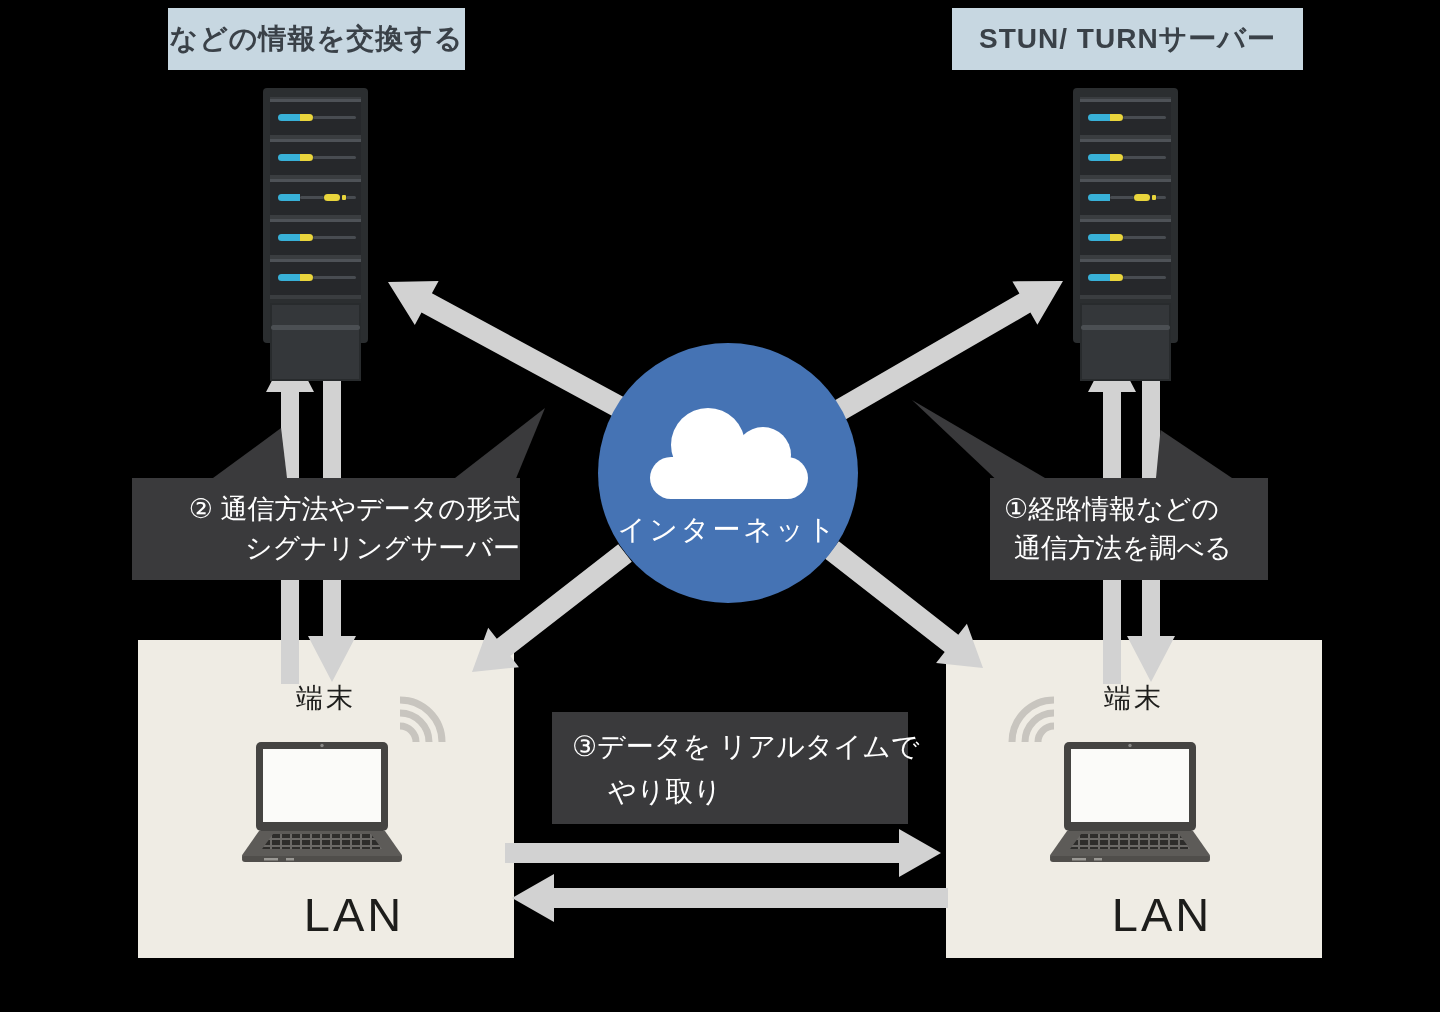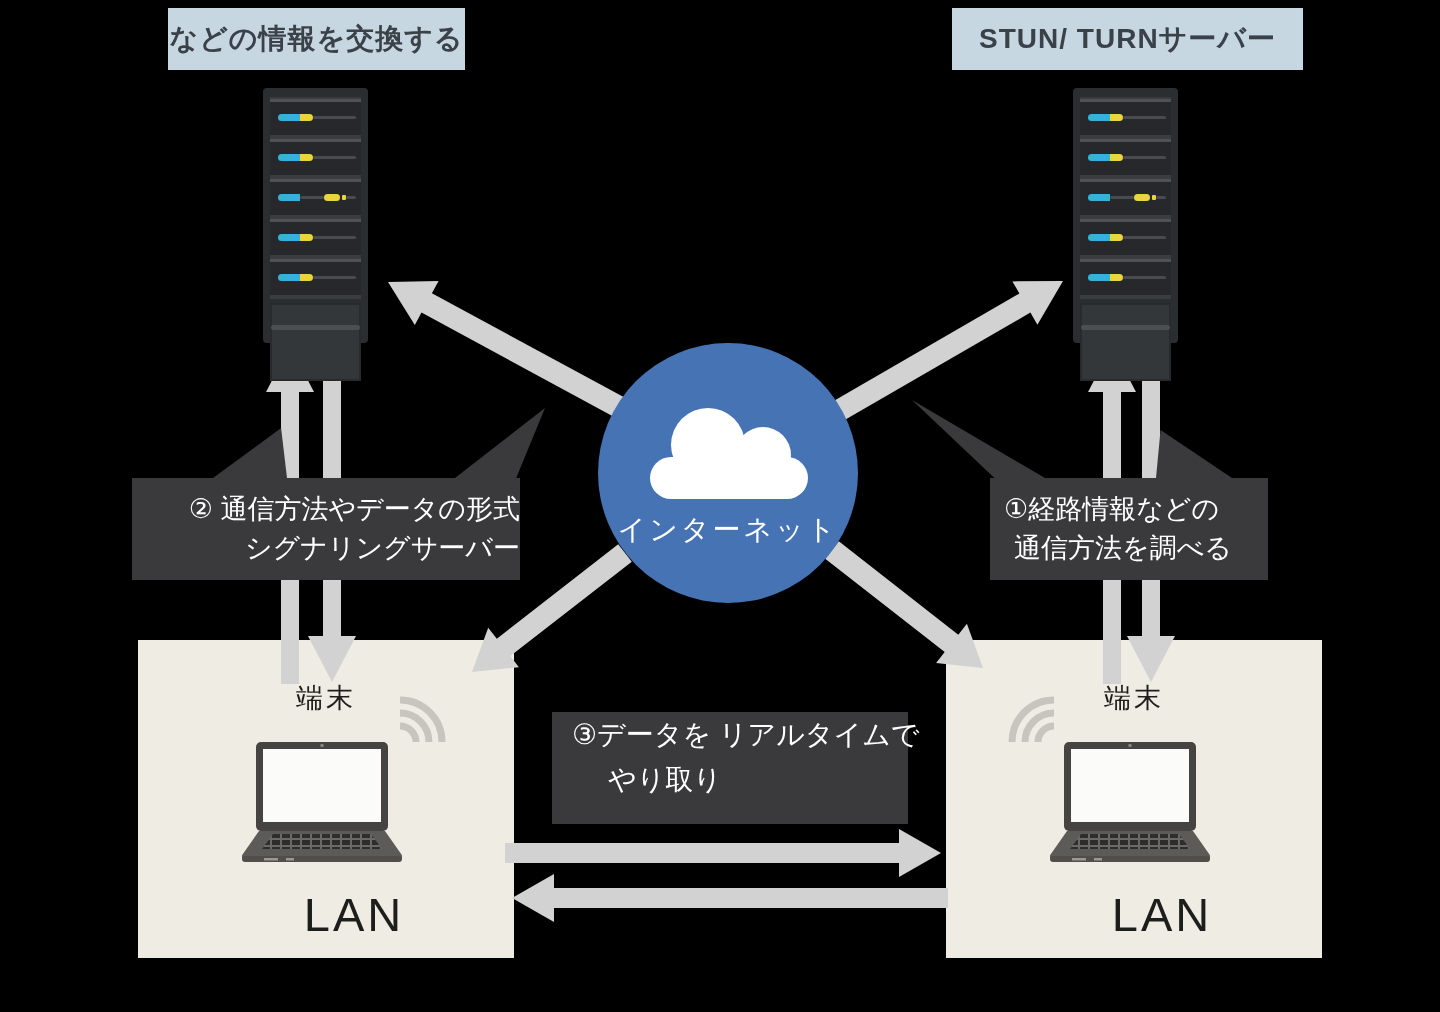--- a/index.html
+++ b/index.html
@@ -25,21 +25,21 @@
 
   
   .tail{position:absolute;background:var(--callout_bg,#3a3a3c);}
   .callout{position:absolute;background:var(--callout_bg,#3a3a3c);color:var(--callout_text,#fff);
     font-size:27px;}
   .callout .line{white-space:pre;}
   #callout-step2{left:132px;top:478px;width:388px;height:102px;text-align:right;padding-top:12px;line-height:39px;}
   #callout-step1{left:990px;top:478px;width:278px;height:102px;padding-top:12px;line-height:39px;}
   #callout-step1 .l1{margin-left:14px;}
   #callout-step1 .l2{margin-left:24px;}
-  #callout-step3{left:552px;top:712px;width:356px;height:112px;padding-top:0;line-height:45px;font-size:28px;}
+  #callout-step3{left:552px;top:712px;width:356px;height:112px;padding-top:12px;line-height:45px;font-size:28px;}
   #callout-step3 .l1{margin-left:20px;}
   #callout-step3 .l2{margin-left:56px;}
 
   
   .rack{position:absolute;top:88px;width:105px;height:255px;background:var(--rack_frame,#2b2e30);border-radius:4px;}
   .rack-inner{position:absolute;left:7px;right:7px;top:9px;background:var(--rack_panel,#3a3d40);padding-top:2px;}
   .slot{position:relative;height:36px;margin-bottom:4px;background:var(--rack_slot,#26282b);}
   .slot-hl{height:3px;background:#4e5257;}
   .led-row{position:absolute;left:8px;right:5px;top:15px;display:flex;align-items:center;height:7px;}
   .led{height:7px;flex:0 0 auto;}

